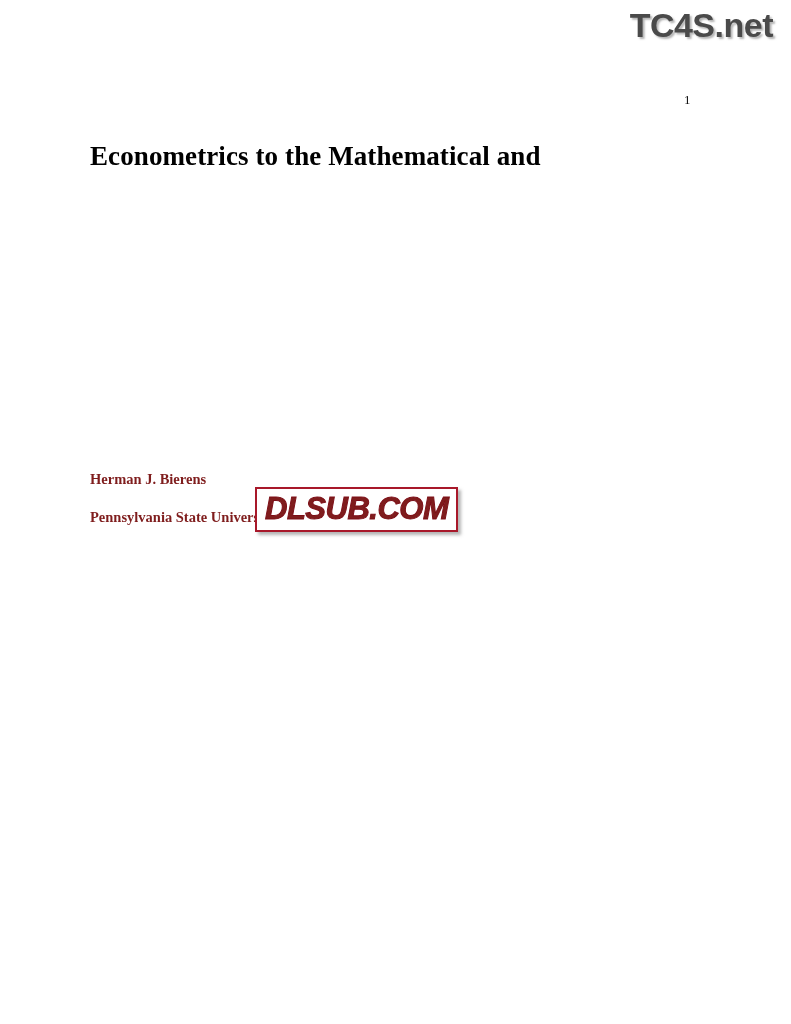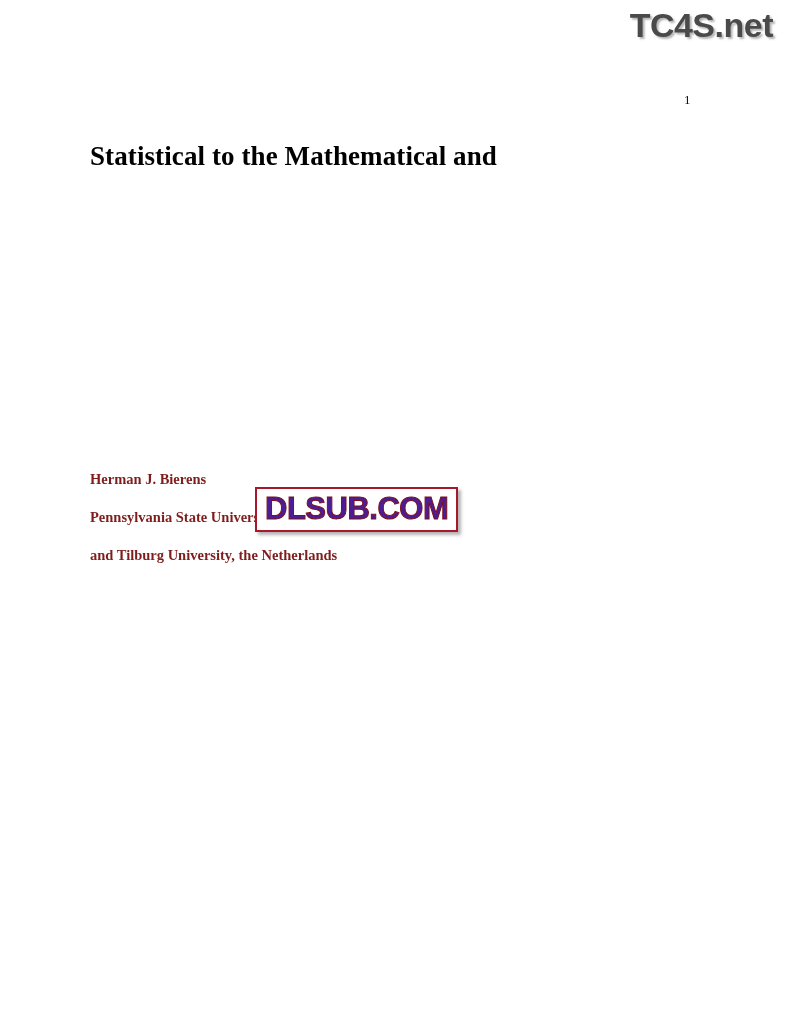--- a/index.html
+++ b/index.html
@@ -83,25 +83,26 @@
     padding: 3px 8px 4px 8px;
     background: #ffffff;
     border: 2px solid #a8182a;
     box-shadow: 3px 3px 3px rgba(110,110,110,0.5);
   }
   .stamp-text {
     font-family: "Liberation Sans", sans-serif;
     font-weight: bold;
     font-size: 31px;
     letter-spacing: -0.5px;
-    color: #4c1d95;
+    color: #7f1d1d;
     -webkit-text-stroke: 1px #7c0d16;
     text-shadow: 1px 1px 0 #ffffff;
     white-space: nowrap;
     line-height: 34px;
+    font-style: italic;
   }
 
   
   .bottom-banner {
     position: absolute;
     bottom: 14px;
     right: 20px;
     font-family: "Liberation Sans", sans-serif;
     font-weight: bold;
     font-size: 24px;
@@ -114,27 +115,26 @@
 </head>
 <body>
 
 <div class="page">
 
   <div class="site-watermark">TC4S.net</div>
 
   <div class="page-number">1</div>
 
   <div class="doc-title">
-    <span class="line">Statistical to the Mathematical and</span>
+    <span class="line">Econometrics to the Mathematical and</span>
   </div>
 
   <div class="author-block">
     <span class="line">Herman J. Bierens</span>
     <span class="line">Pennsylvania State University, USA,</span>
-    <span class="line">and Tilburg University, the Netherlands</span>
   </div>
 
   <div class="stamp">
     <span class="stamp-text">DLSUB.COM</span>
   </div>
 
 
 </div>
 
 </body></html>

